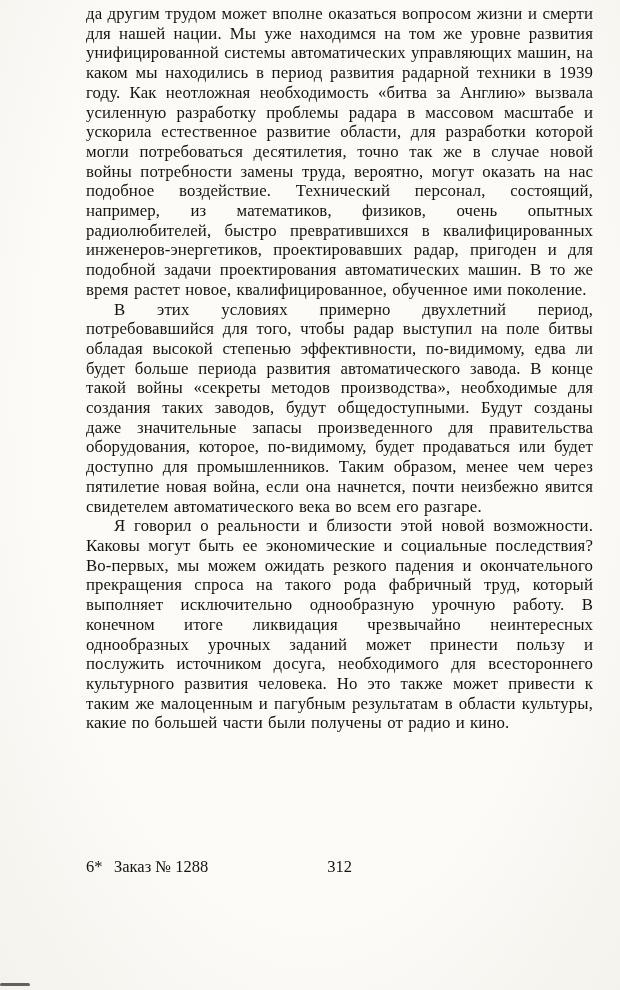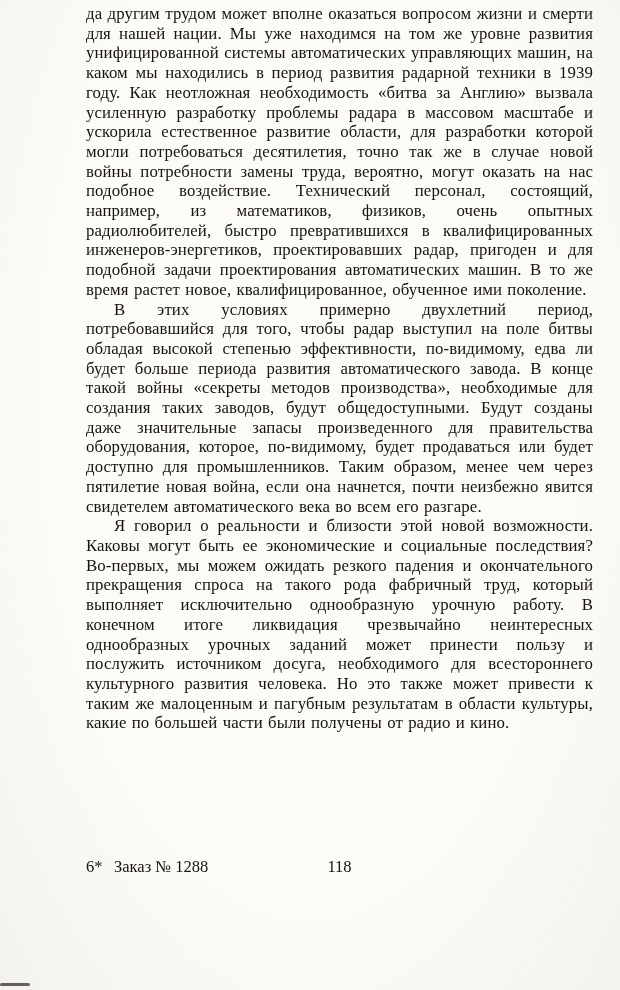--- a/index.html
+++ b/index.html
@@ -84,18 +84,18 @@
 
   <div class="text-block">
     <p>да другим трудом может вполне оказаться вопросом жизни и смерти для нашей нации. Мы уже находимся на том же уровне развития унифицированной системы автоматических управляющих машин, на каком мы находились в период развития радарной техники в 1939 году. Как неотложная необходимость «битва за Англию» вызвала усиленную разработку проблемы радара в массовом масштабе и ускорила естественное развитие области, для разработки которой могли потребоваться десятилетия, точно так же в случае новой войны потребности замены труда, вероятно, могут оказать на нас подобное воздействие. Технический персонал, состоящий, например, из математиков, физиков, очень опытных радиолюбителей, быстро превратившихся в квалифицированных инженеров-энергетиков, проектировавших радар, пригоден и для подобной задачи проектирования автоматических машин. В то же время растет новое, квалифицированное, обученное ими поколение.</p>
     <p class="indent">В этих условиях примерно двухлетний период, потребовавшийся для того, чтобы радар выступил на поле битвы обладая высокой степенью эффективности, по-видимому, едва ли будет больше периода развития автоматического завода. В конце такой войны «секреты методов производства», необходимые для создания таких заводов, будут общедоступными. Будут созданы даже значительные запасы произведенного для правительства оборудования, которое, по-видимому, будет продаваться или будет доступно для промышленников. Таким образом, менее чем через пятилетие новая война, если она начнется, почти неизбежно явится свидетелем автоматического века во всем его разгаре.</p>
     <p class="indent">Я говорил о реальности и близости этой новой возможности. Каковы могут быть ее экономические и социальные последствия? Во-первых, мы можем ожидать резкого падения и окончательного прекращения спроса на такого рода фабричный труд, который выполняет исключительно однообразную урочную работу. В конечном итоге ликвидация чрезвычайно неинтересных однообразных урочных заданий может принести пользу и послужить источником досуга, необходимого для всестороннего культурного развития человека. Но это также может привести к таким же малоценным и пагубным результатам в области культуры, какие по большей части были получены от радио и кино.</p>
   </div>
 
   <div class="footer">
     <span class="sig">6*</span>
     <span class="order">Заказ № 1288</span>
-    <span class="pagenum">118</span>
+    <span class="pagenum">312</span>
   </div>
 
   <div class="scan-artifact"></div>
 
 </div>
 
 </body></html>

